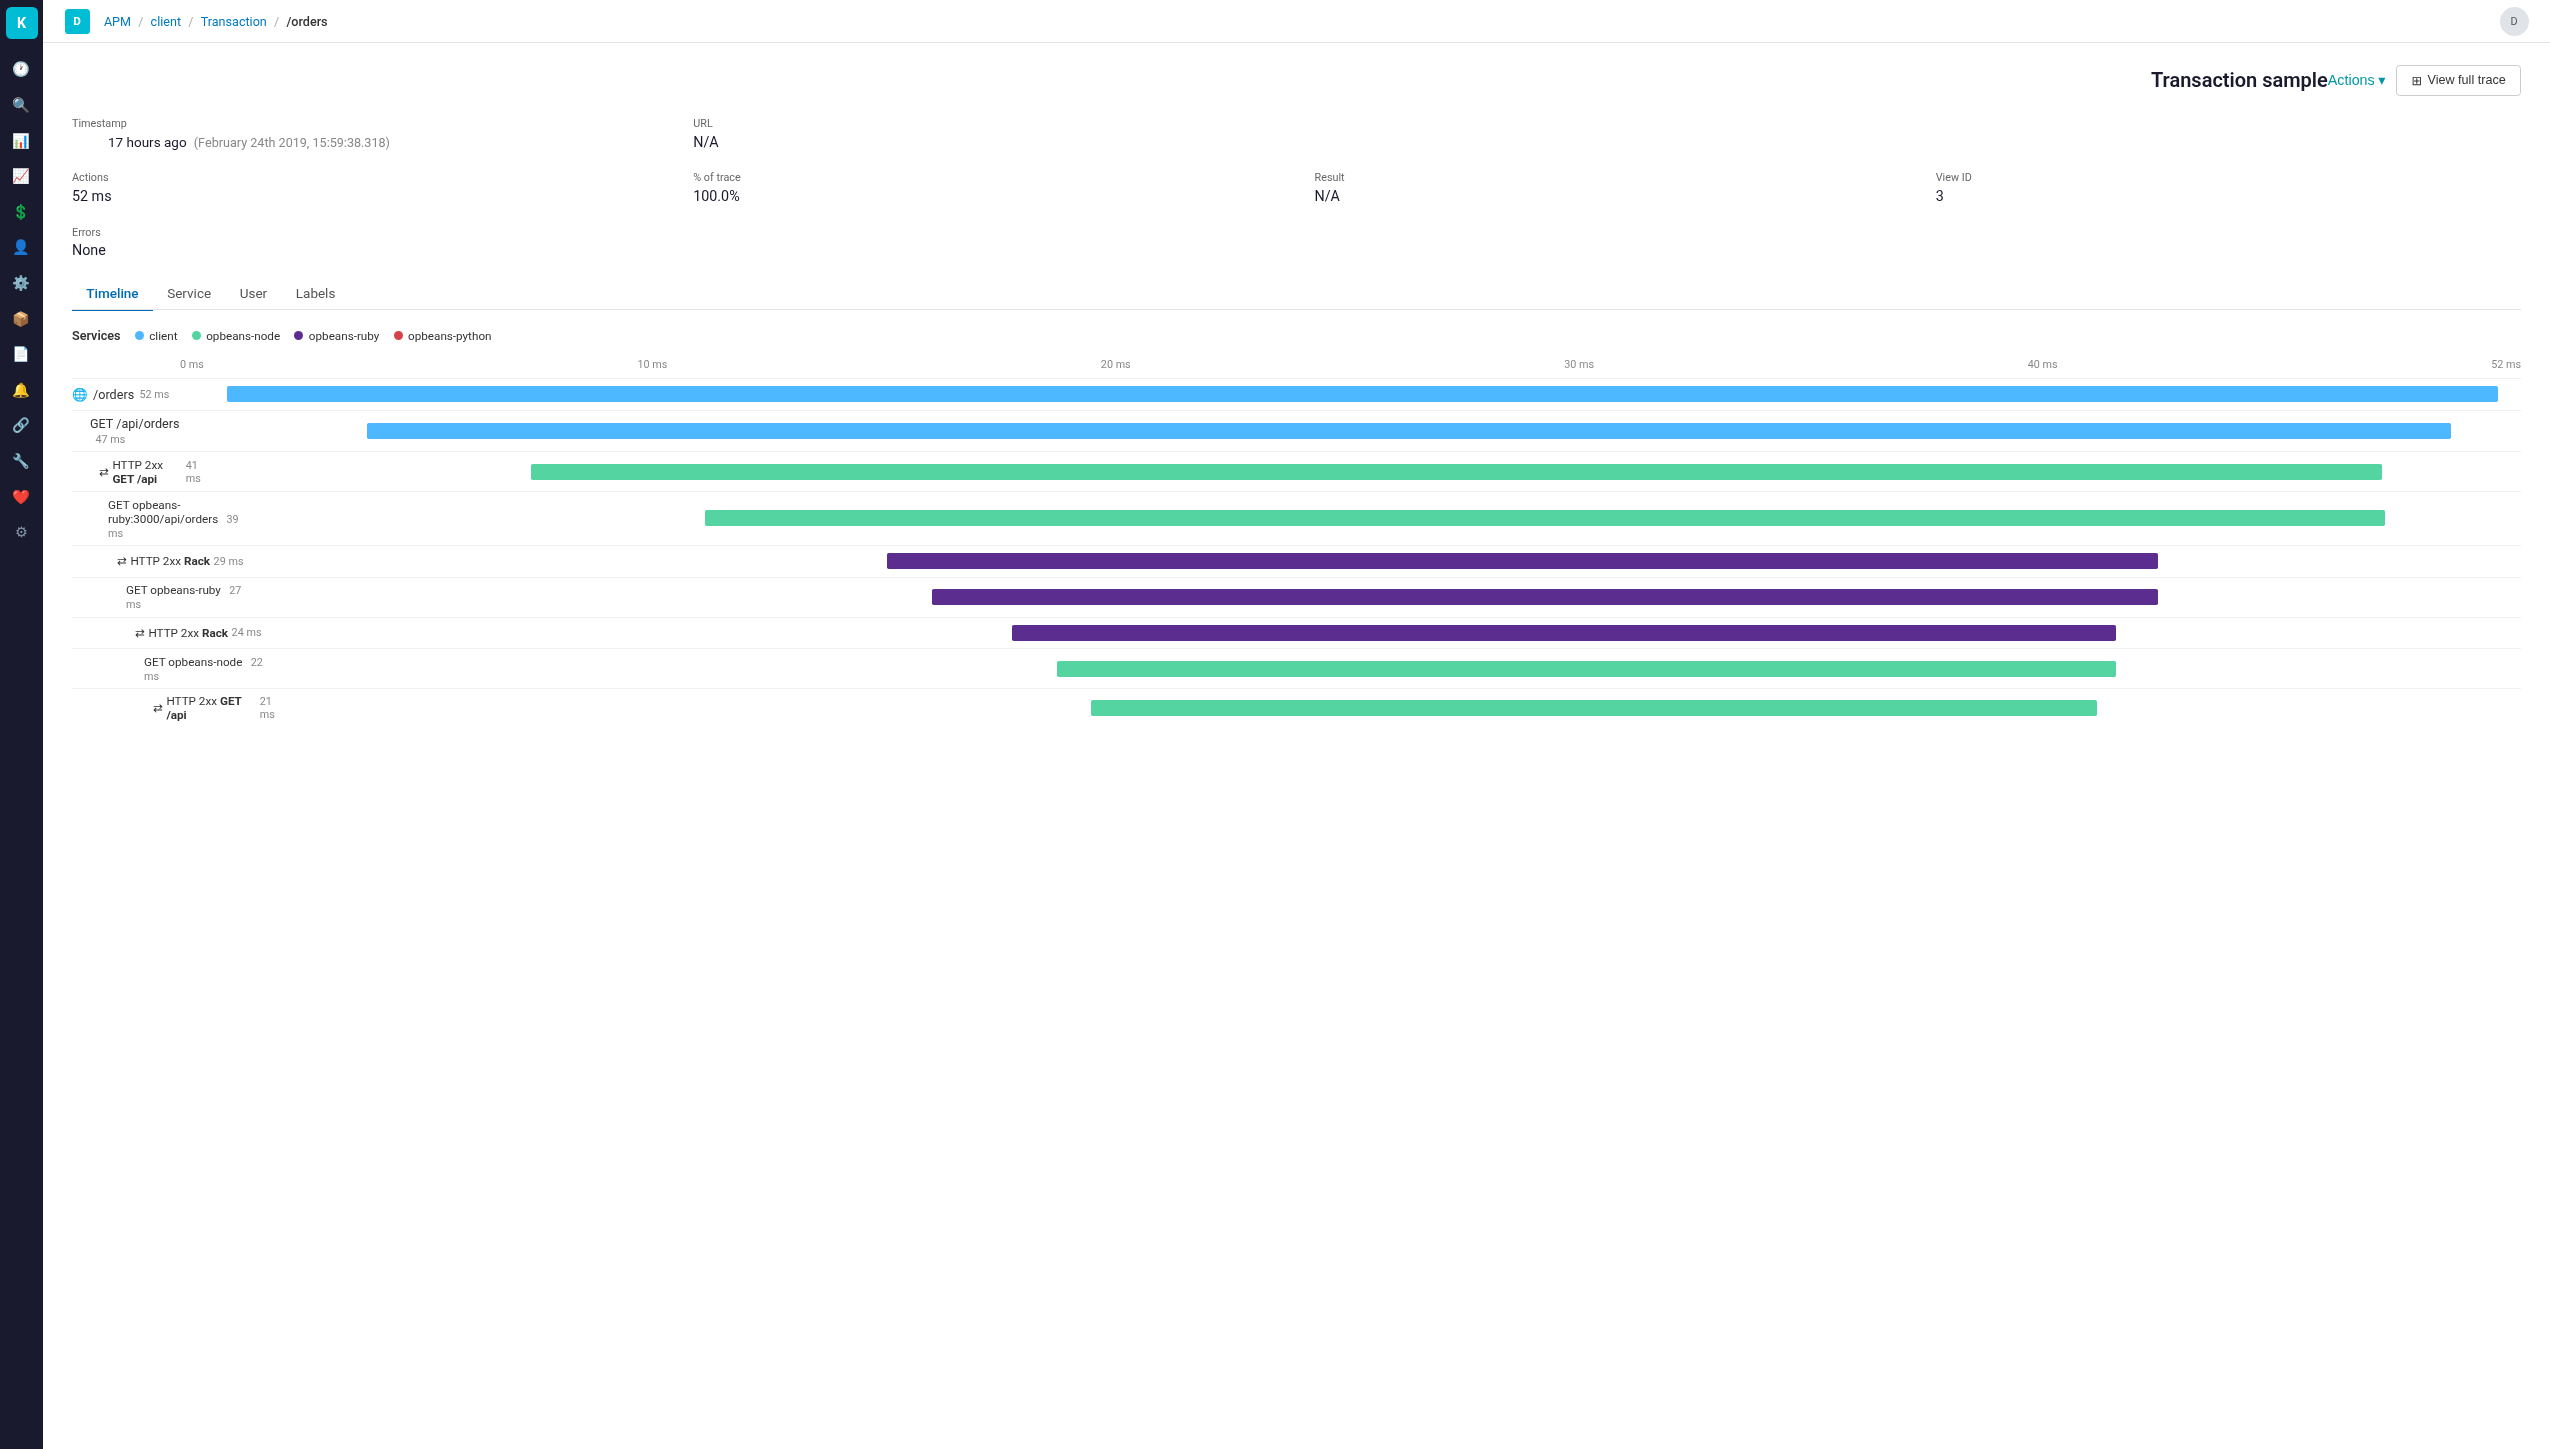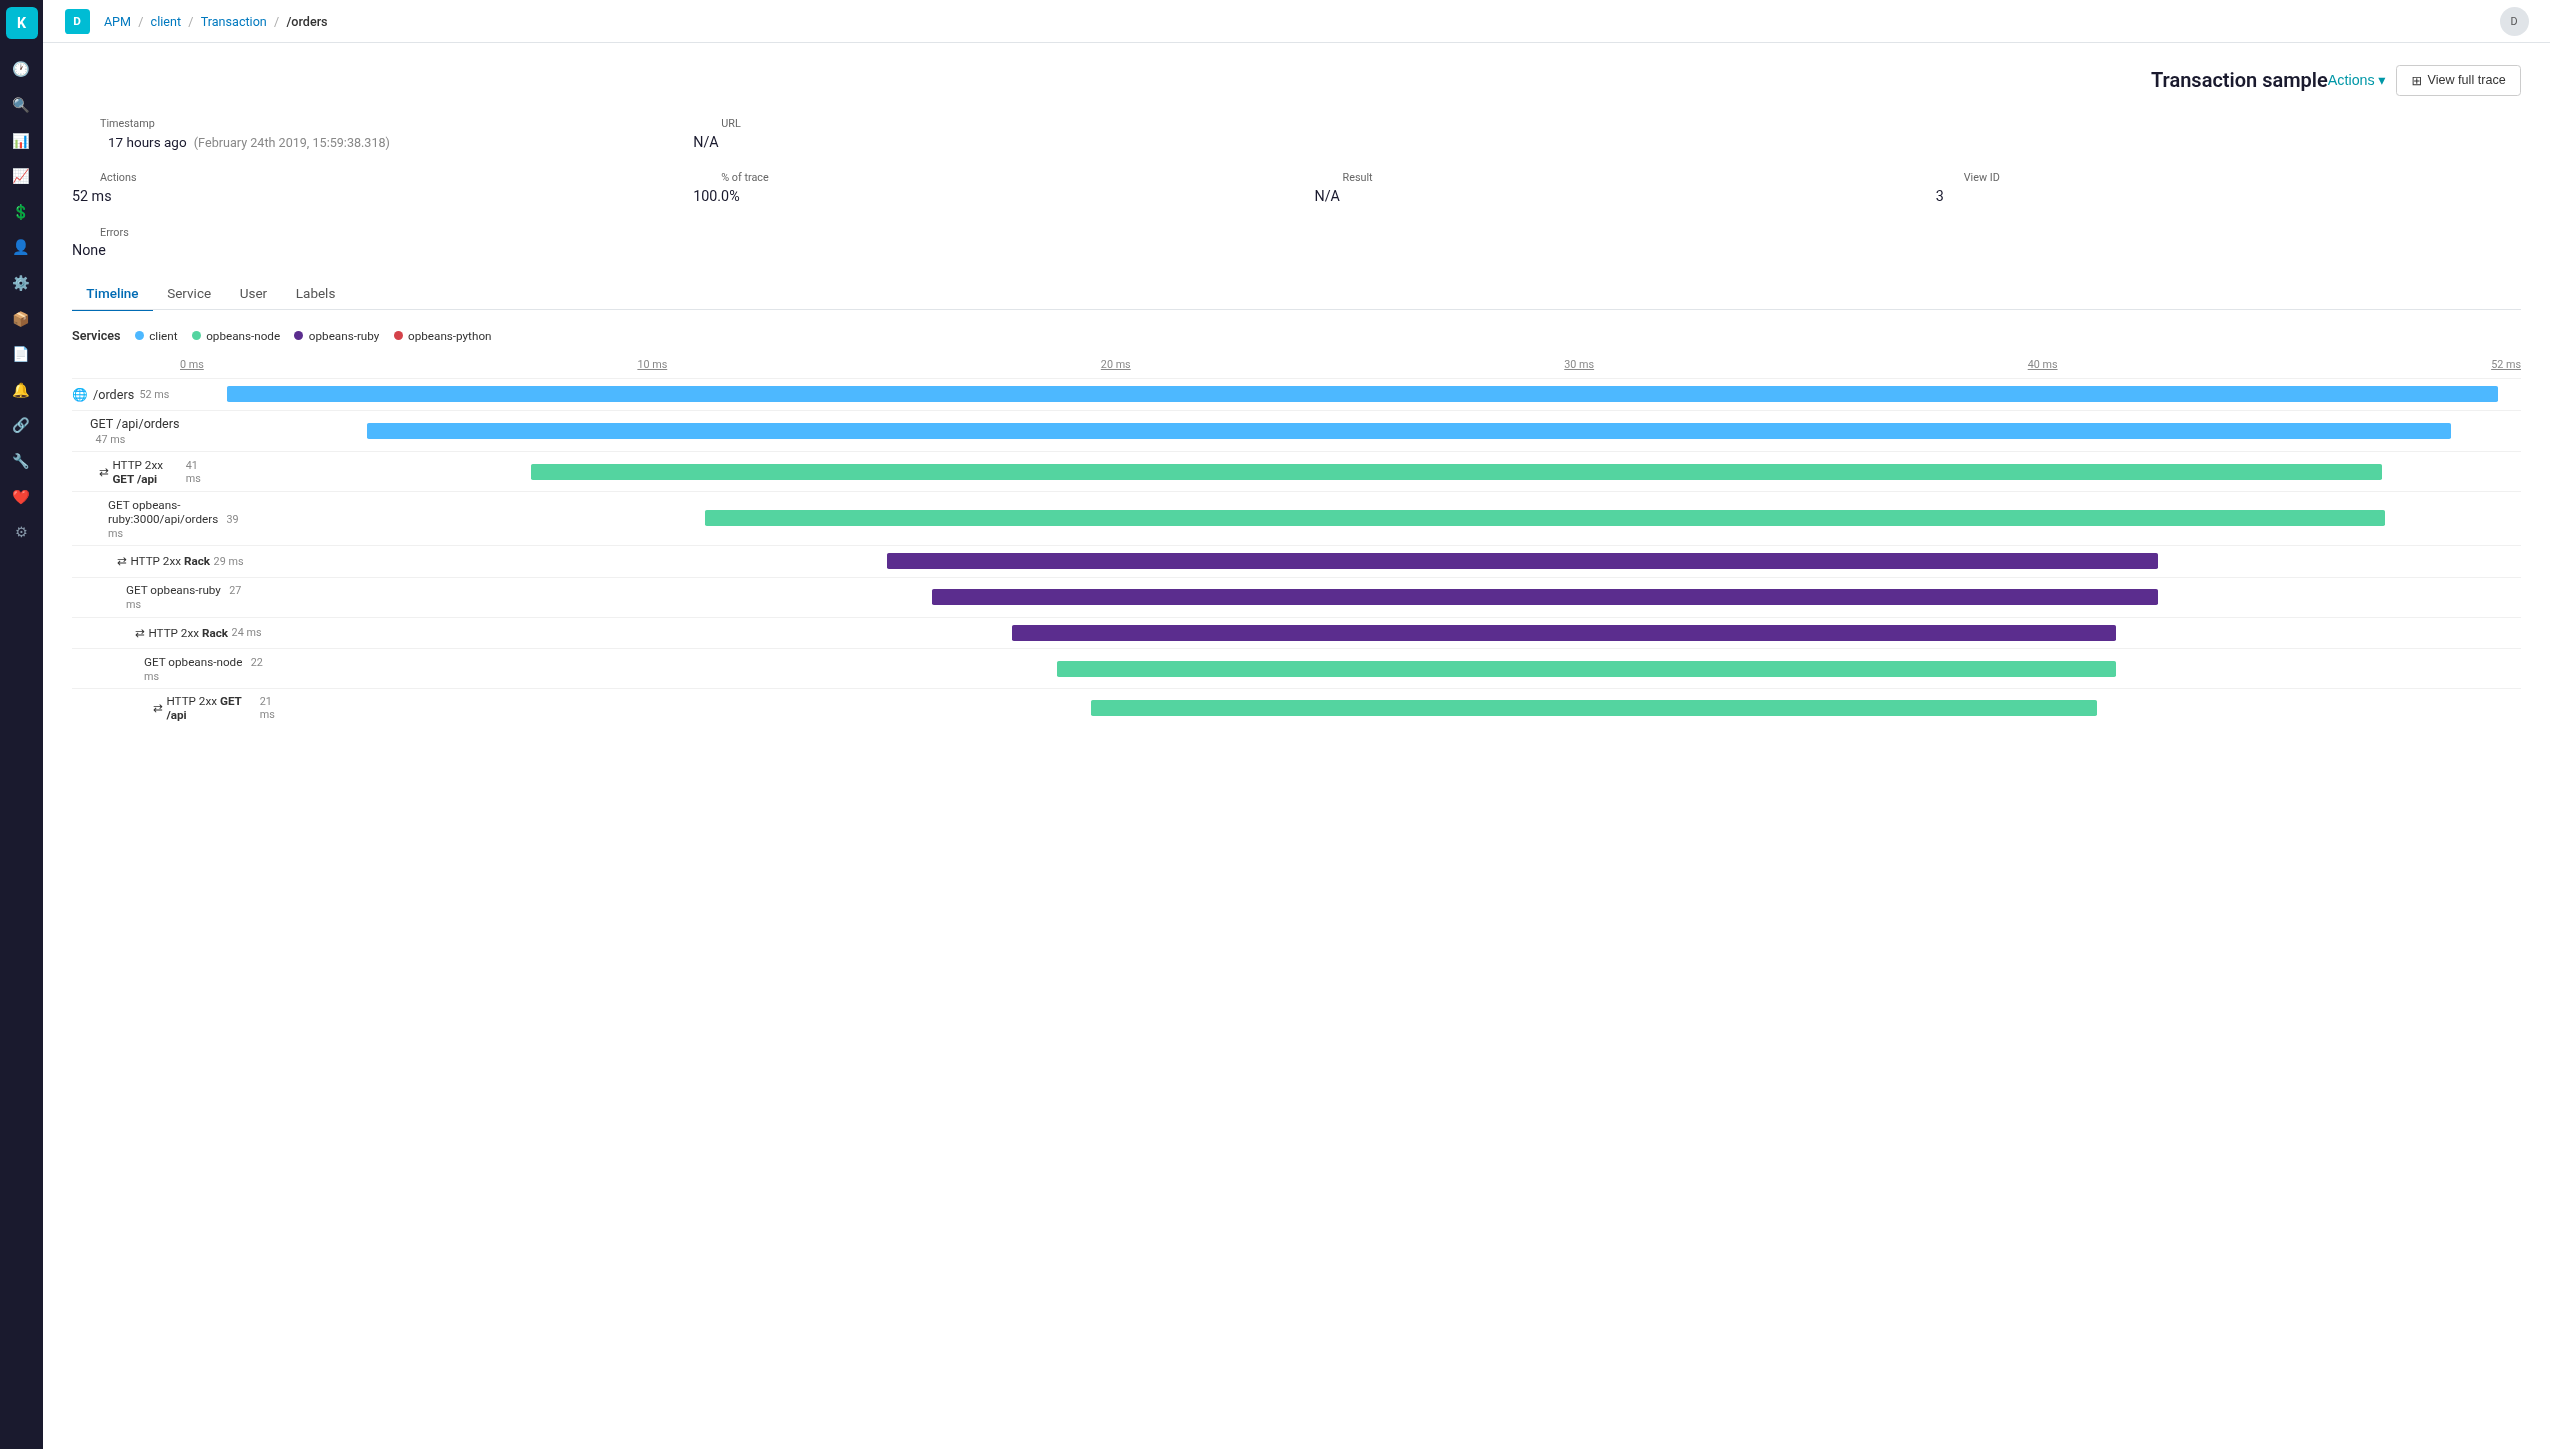--- a/index.html
+++ b/index.html
@@ -65,21 +65,21 @@
     }
     .btn-view-trace {
       border: 0.9px solid #ccc; background: white; padding: 7.2px 14.3px;
       border-radius: 3.6px; cursor: pointer; color: #333; font-size: 12.6px;
       display: flex; align-items: center; gap: 5.4px;
     }
 
     
     .meta-grid { display: grid; grid-template-columns: 1fr 1fr 1fr 1fr; gap: 18px 36px; margin-bottom: 21.5px; }
     .meta-item { }
-    .meta-label { font-size: 10.8px; color: #666; margin-bottom: 3.6px; margin-left: 28px; }
+    .meta-label { font-size: 10.8px; color: #666; margin-bottom: 3.6px; }
     .meta-value { font-size: 14.3px; color: #1a1a2e; font-weight: 400; }
     .meta-value.timestamp-ago { color: #1a1a2e; font-size: 13.5px; margin-left: 36px; }
     .meta-value.timestamp-full { color: #888; font-size: 12.6px; }
     .timestamp-row { display: flex; align-items: baseline; gap: 7.2px; }
 
     
     .tabs { display: flex; border-bottom: 1.8px solid #e0e4e8; margin-bottom: 18px; }
     .tab {
       padding: 9px 14.3px; cursor: pointer; border-bottom: 1.8px solid transparent;
       margin-bottom: -1.8px; color: #555; font-size: 13.5px;
@@ -89,21 +89,21 @@
     
     .services-row { display: flex; align-items: center; gap: 14.3px; margin-bottom: 14.3px; }
     .services-label { font-weight: 600; color: #333; font-size: 12.6px; }
     .service-dot { display: flex; align-items: center; gap: 5.4px; font-size: 11.7px; color: #333; }
     .dot { width: 9px; height: 9px; border-radius: 50%; }
 
     
     .timeline-container { position: relative; }
     .time-ruler {
       display: flex; justify-content: space-between;
-      padding: 0 0 7.2px 108px; color: #888; font-size: 10.8px; text-decoration: underline;
+      padding: 0 0 7.2px 108px; color: #888; font-size: 10.8px;
     }
     .timeline-bars { position: relative; }
     .tl-row {
       display: flex; align-items: center; border-top: 0.9px solid #f0f0f0;
       padding: 5.4px 0;
     }
     .tl-bar-area { flex: 1; position: relative; height: 20px; }
     .tl-bar {
       position: absolute; height: 16px; border-radius: 1.8px; top: 1.8px;
     }

